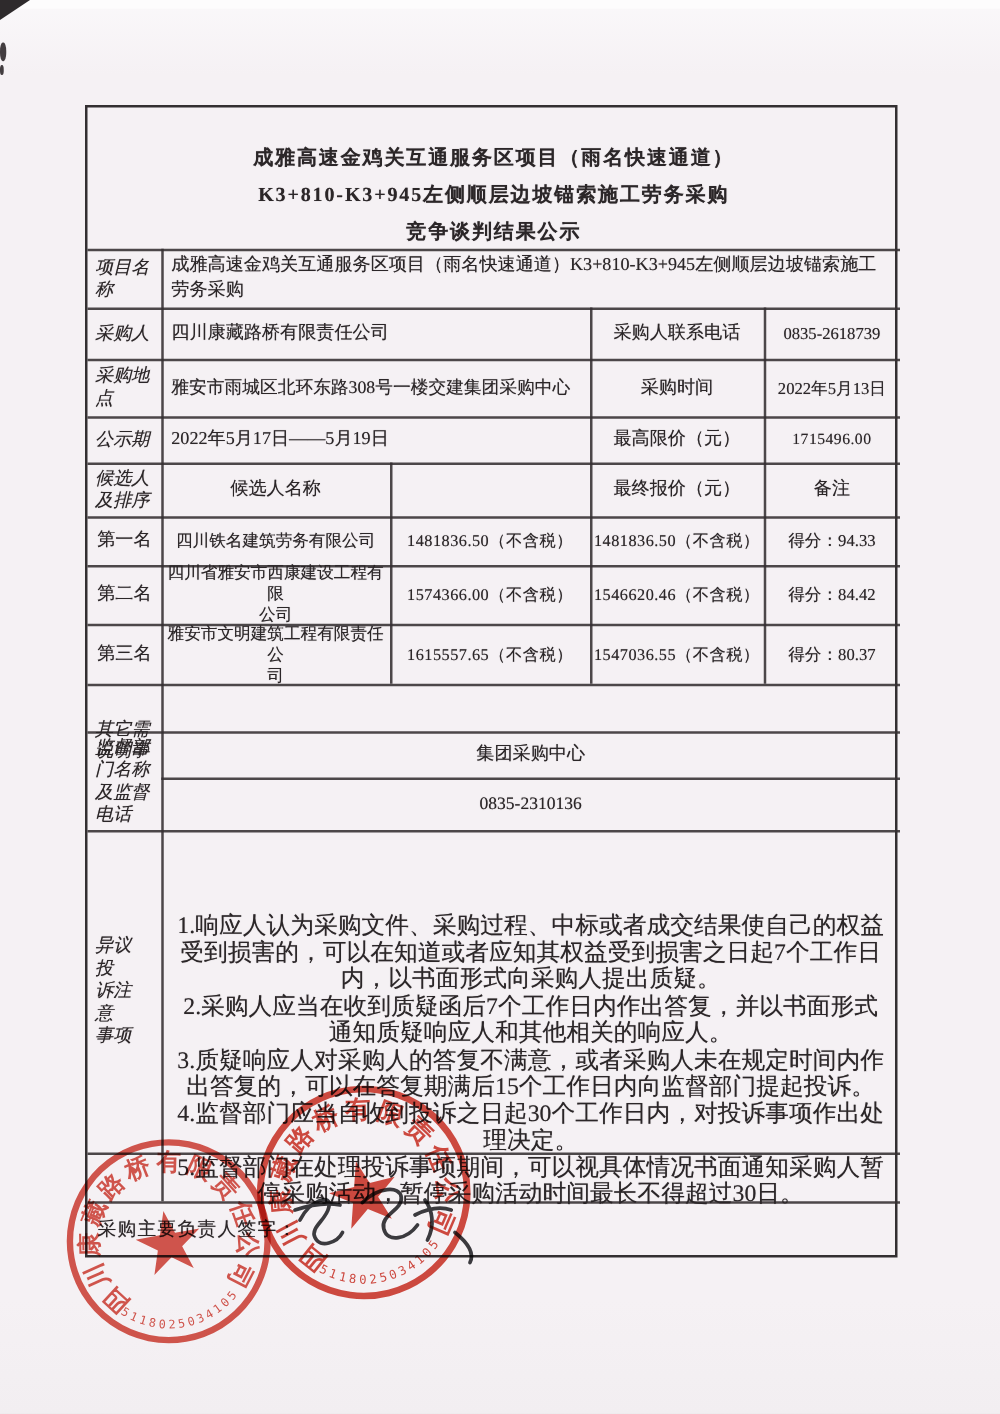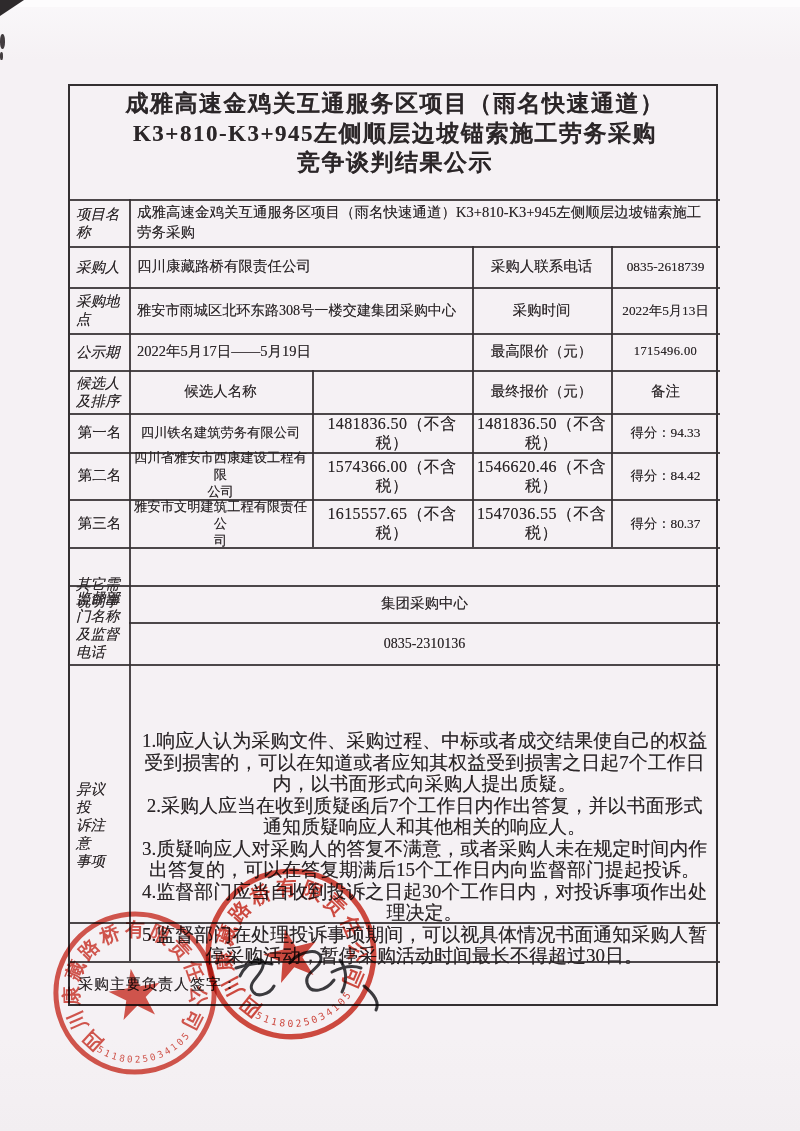--- a/index.html
+++ b/index.html
@@ -20,23 +20,23 @@
     border:2.5px solid #332f31;box-sizing:border-box;}
   .hl{position:absolute;height:2px;background:rgba(52,47,49,.88);}
   .vl{position:absolute;width:2px;background:rgba(52,47,49,.88);}
 
   .c{position:absolute;display:flex;align-items:center;justify-content:center;
      text-align:center;font-size:14.5px;line-height:19px;white-space:pre-line;
      text-shadow:0 0 .6px rgba(43,38,40,.55);box-sizing:border-box;}
   .left{justify-content:flex-start;text-align:left;padding:2px 8px;}
   .lab{justify-content:flex-start;text-align:left;padding:0 3px 0 6px;line-height:18px;font-style:italic;}
   .sm{font-size:13.3px;}
-  .num{font-size:16px;letter-spacing:.4px;}
-  .title{font-weight:bold;font-size:23px;line-height:29.5px;letter-spacing:1.5px;
-     align-items:flex-start;padding-top:3px;}
+  .num{font-size:13px;letter-spacing:.4px;}
+  .title{font-weight:bold;font-size:16px;line-height:29.5px;letter-spacing:1.5px;
+     align-items:flex-start;padding-top:26px;}
   .notice{align-items:flex-start;justify-content:flex-start;text-align:center;
      padding:66px 10px 0 10px;font-size:19px;line-height:21.5px;white-space:pre-wrap;}
   .sig{justify-content:flex-start;text-align:center;padding-left:8px;font-size:15px;letter-spacing:1px;}
 
   .stamp{position:absolute;mix-blend-mode:multiply;}
   .seal-name{font-family:"Liberation Serif","DejaVu Serif",serif;font-weight:bold;}
   .signature{position:absolute;mix-blend-mode:multiply;}
 </style>
 </head>
 <body>
@@ -122,21 +122,21 @@
     <div class="c lab" style="left:0;top:488px;width:59px;height:38px;line-height:17px">其它需
 说明事</div>
 
     <div class="c lab" style="left:0;top:499px;width:59px;height:79px;line-height:18px">监督部
 门名称
 及监督
 电话</div>
     <div class="c" style="left:59px;top:499px;width:591px;height:37px">集团采购中心</div>
     <div class="c sm" style="left:59px;top:536px;width:591px;height:42px;font-size:14px">0835-2310136</div>
 
-    <div class="c lab" style="left:0;top:578px;width:40px;height:258px;align-items:center;margin-top:32px;">异议投
+    <div class="c lab" style="left:0;top:578px;width:40px;height:258px;align-items:center;">异议投
 诉注意
 事项</div>
     <div class="c notice" style="left:59px;top:578px;width:591px;height:258px">1.响应人认为采购文件、采购过程、中标或者成交结果使自己的权益受到损害的，可以在知道或者应知其权益受到损害之日起7个工作日内，以书面形式向采购人提出质疑。
 2.采购人应当在收到质疑函后7个工作日内作出答复，并以书面形式通知质疑响应人和其他相关的响应人。
 3.质疑响应人对采购人的答复不满意，或者采购人未在规定时间内作出答复的，可以在答复期满后15个工作日内向监督部门提起投诉。
 4.监督部门应当自收到投诉之日起30个工作日内，对投诉事项作出处理决定。
 5.监督部门在处理投诉事项期间，可以视具体情况书面通知采购人暂停采购活动，暂停采购活动时间最长不得超过30日。</div>
 
     <div class="c sig" style="left:0;top:875px;width:650px;height:47px">采购主要负责人签字：</div>
   </div>

